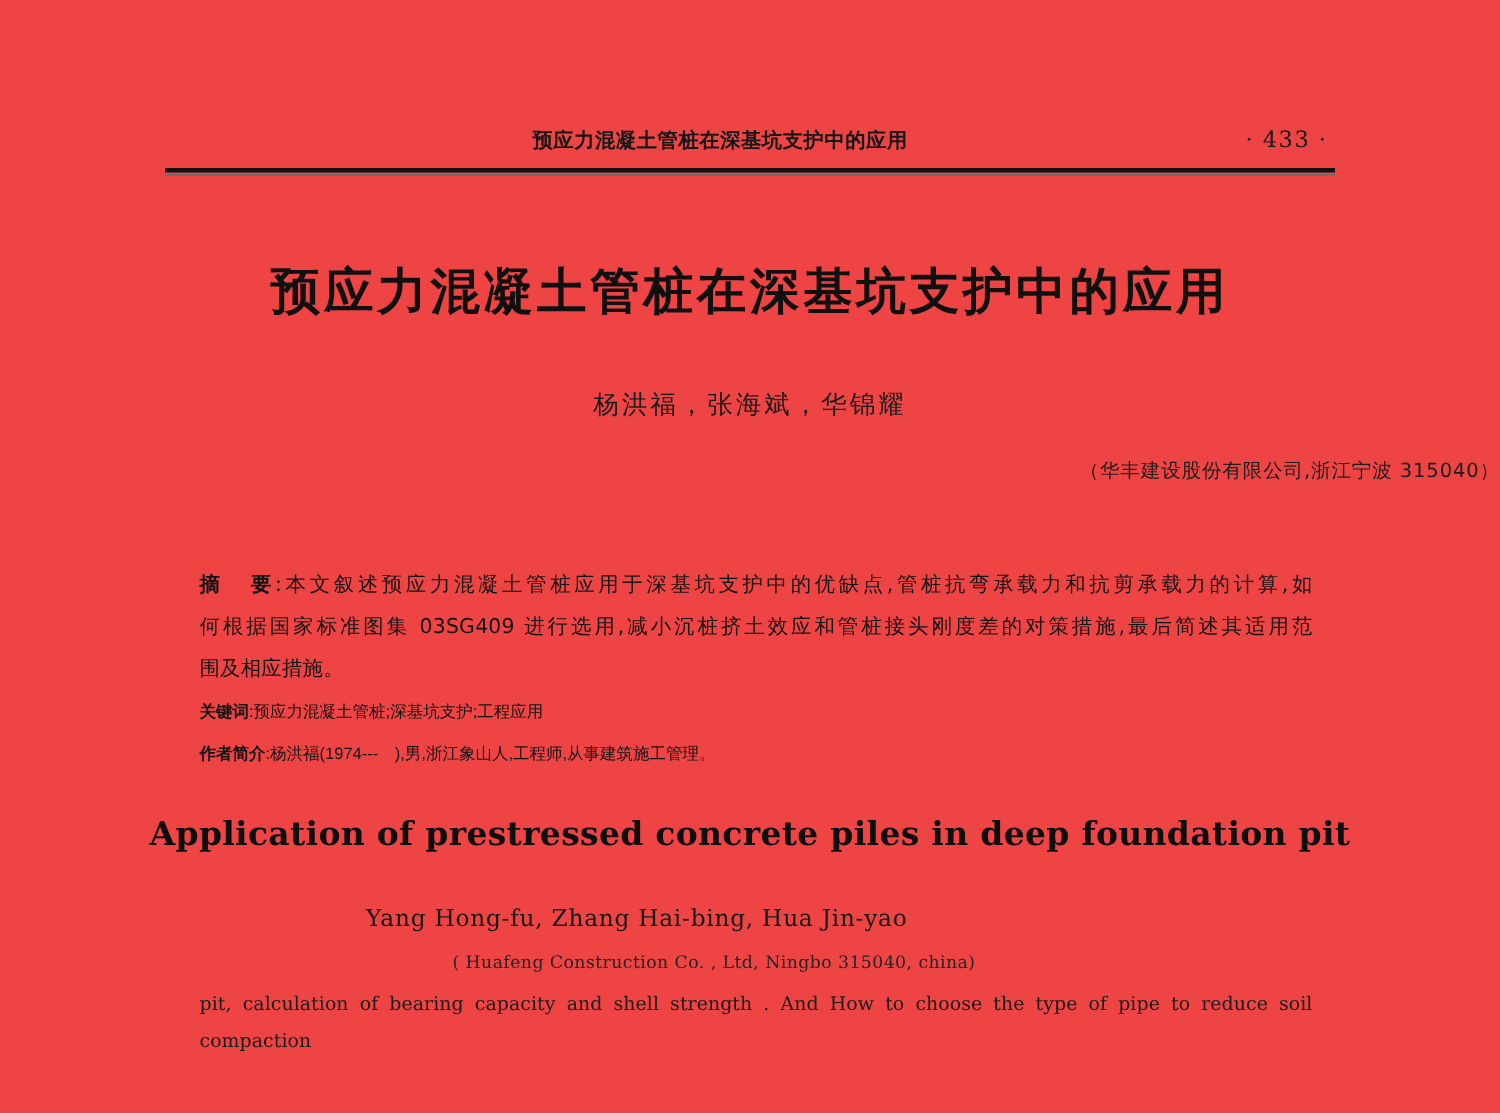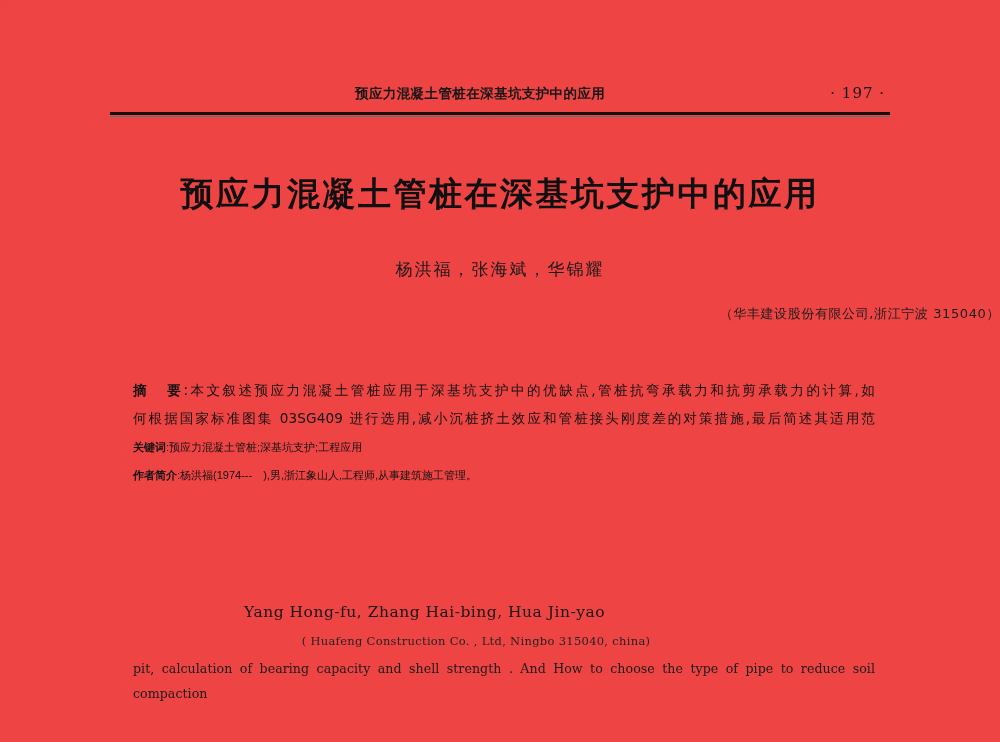--- a/index.html
+++ b/index.html
@@ -211,46 +211,48 @@
     opacity: 0.6;
   }
 </style>
 </head>
 <body>
 
 <div class="page">
 
   <div class="runhead">
     <span class="runhead-title">预应力混凝土管桩在深基坑支护中的应用</span>
-    <span class="runhead-page">· 197 ·</span>
+    <span class="runhead-page">· 433 ·</span>
   </div>
 
   <div class="rule-wrap">
     <div class="rule-thick"></div>
     <div class="rule-gap"></div>
     <div class="rule-thin"></div>
   </div>
 
   <div class="cn-title">预应力混凝土管桩在深基坑支护中的应用</div>
 
   <div class="cn-authors">杨洪福，张海斌，华锦耀</div>
 
   <div class="cn-affil">（华丰建设股份有限公司,浙江宁波 315040）</div>
 
   <div class="cn-block">
     <div class="cn-line justified"><span class="lbl">摘</span><span class="lbl-sp"></span><span class="lbl">要</span><span>:</span><span>本文叙述预应力混凝土管桩应用于深基坑支护中的优缺点,管桩抗弯承载力和抗剪承载力的计算,如</span></div>
 
     <div class="cn-line justified">何根据国家标准图集 03SG409 进行选用,减小沉桩挤土效应和管桩接头刚度差的对策措施,最后简述其适用范</div>
 
+    <div class="cn-line">围及相应措施。</div>
 
     <div class="kw-line"><span class="lbl">关键词</span><span>:预应力混凝土管桩;深基坑支护;工程应用</span></div>
 
     <div class="bio-line"><span class="lbl">作者简介</span><span>:杨洪福(1974---　),男,浙江象山人,工程师,从事建筑施工管理。</span></div>
   </div>
 
+  <div class="en-title">Application of prestressed concrete piles in deep foundation pit</div>
 
   <div class="en-authors">Yang Hong-fu, Zhang Hai-bing, Hua Jin-yao</div>
 
   <div class="en-affil">( Huafeng Construction Co. , Ltd, Ningbo 315040, china)</div>
 
   <div class="en-block">
 
     <div class="en-line">pit, calculation of bearing capacity and shell strength . And How to choose the type of pipe to reduce soil compaction</div>
 
   </div>

